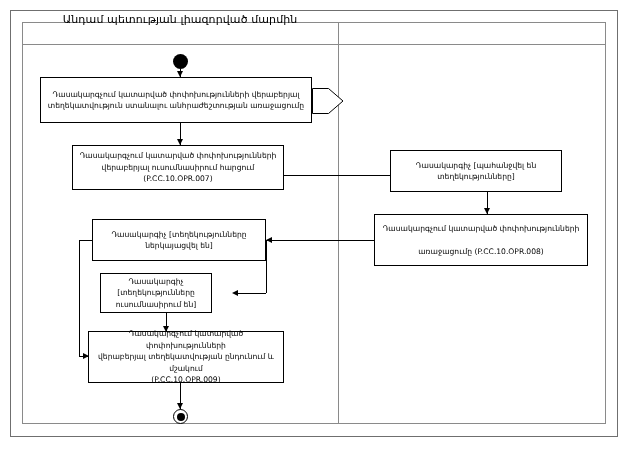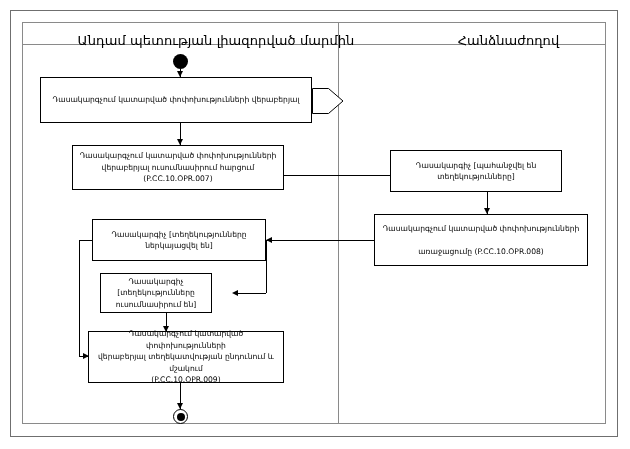--- a/index.html
+++ b/index.html
@@ -53,29 +53,28 @@
   .lane-divider {
     position: absolute;
     left: 338px;
     top: 22px;
     width: 0;
     height: 402px;
     border-left: 1px solid #8a8a8a;
   }
   .lane-title {
     position: absolute;
-    top: 34px;
+    top: 13px;
     height: 14px;
     line-height: 14px;
-    font-size: 13px;
+    font-size: 11px;
     color: #000000;
     text-align: center;
     letter-spacing: 0.1px;
     white-space: nowrap;
-    margin-left: 36px;
   }
   .lane-title.left  { left: 22px;  width: 316px; }
   .lane-title.right { left: 339px; width: 267px; }
 
   
   .node {
     position: absolute;
     box-sizing: border-box;
     border: 1px solid #000000;
     background: #ffffff;
@@ -162,30 +161,30 @@
 
 <div id="canvas">
 
   <div class="outer-frame"></div>
 
   <div class="lane-area"></div>
   <div class="lane-header-row"></div>
   <div class="lane-divider"></div>
 
   <div class="lane-title left">Անդամ պետության լիազորված մարմին</div>
-  <div class="lane-title right">Հանձնաժողով</div>
 
   <div class="init-node" style="left:173px; top:54px;"></div>
 
   <div class="line-v" style="left:180px; top:69px; height:8px;"></div>
   <div class="arrow down" style="left:177px; top:71px;"></div>
 
   <div class="node" style="left:40px; top:77px; width:272px; height:46px;">
     <span class="txt">
       <span>Դասակարգչում կատարված փոփոխությունների վերաբերյալ</span><br>
+      <span>տեղեկատվություն ստանալու անհրաժեշտության առաջացումը</span>
     </span>
   </div>
 
   <div class="signal-shape" style="left:312px; top:88px;">
     <svg width="32" height="26" viewBox="0 0 32 26">
       <polygon points="0.5,0.5 16.5,0.5 31,13 16.5,25.5 0.5,25.5" fill="#ffffff" stroke="#000000" stroke-width="1"></polygon>
     </svg>
   </div>
 
   <div class="line-v" style="left:180px; top:123px; height:22px;"></div>

